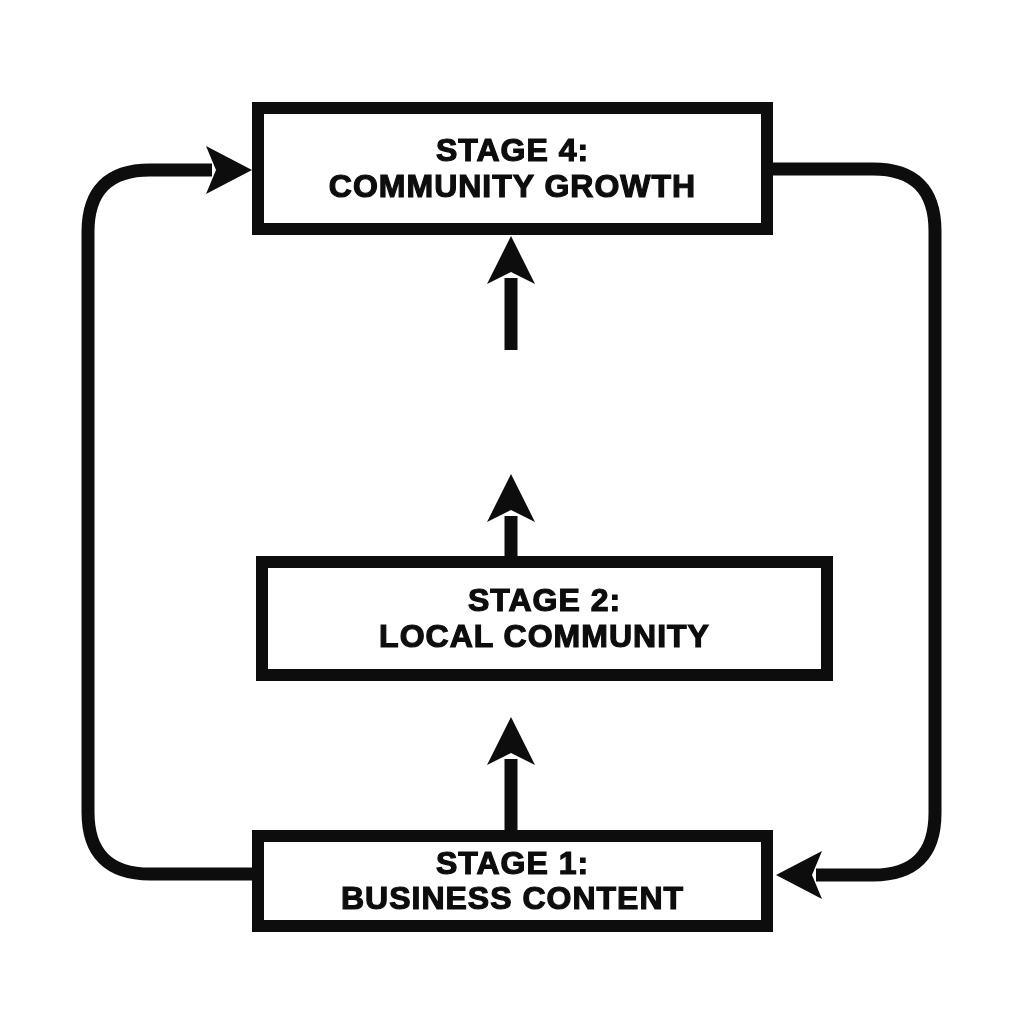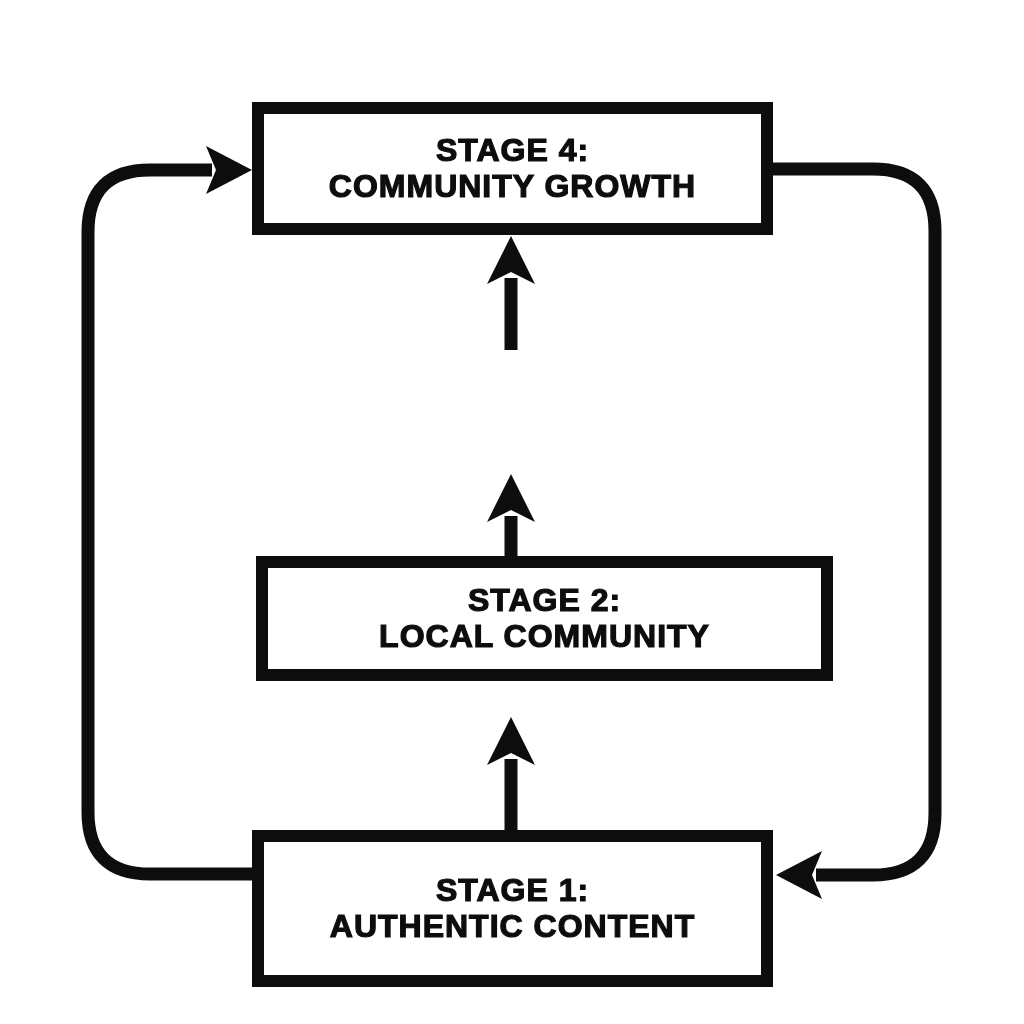--- a/index.html
+++ b/index.html
@@ -54,21 +54,21 @@
     font-size: 32px;
     font-weight: 800;
     line-height: 1.1;
     letter-spacing: 1px;
     -webkit-text-stroke: 1.2px var(--text, #0d0d0d);
     white-space: nowrap;
   }
   .box-stage-4 { left: 252px; top: 102px; width: 521px; height: 133px; }
   .box-stage-3 { left: 256px; top: 348px; width: 511px; height: 124px; }
   .box-stage-2 { left: 256px; top: 556px; width: 577px; height: 125px; }
-  .box-stage-1 { left: 252px; top: 830px; width: 521px; height: 157px; }
+  .box-stage-1 { left: 252px; top: 830px; width: 521px; height: 102px; }
 </style>
 </head>
 <body>
 
 <div class="canvas">
 
   <svg class="connector-layer" viewBox="0 0 1024 1024" aria-hidden="true">
 
     <path d="M 258 874 L 150 874 Q 88 874 88 812 L 88 232 Q 88 170 150 170 L 212 170"></path>
     <polygon points="252,170 206,146 216,170 206,194"></polygon>
@@ -92,16 +92,16 @@
   </div>
 
 
   <div class="stage-box box-stage-2">
     <div class="stage-line">STAGE 2:</div>
     <div class="stage-line">LOCAL COMMUNITY</div>
   </div>
 
   <div class="stage-box box-stage-1">
     <div class="stage-line">STAGE 1:</div>
-    <div class="stage-line">AUTHENTIC CONTENT</div>
+    <div class="stage-line">BUSINESS CONTENT</div>
   </div>
 
 </div>
 
 </body></html>

